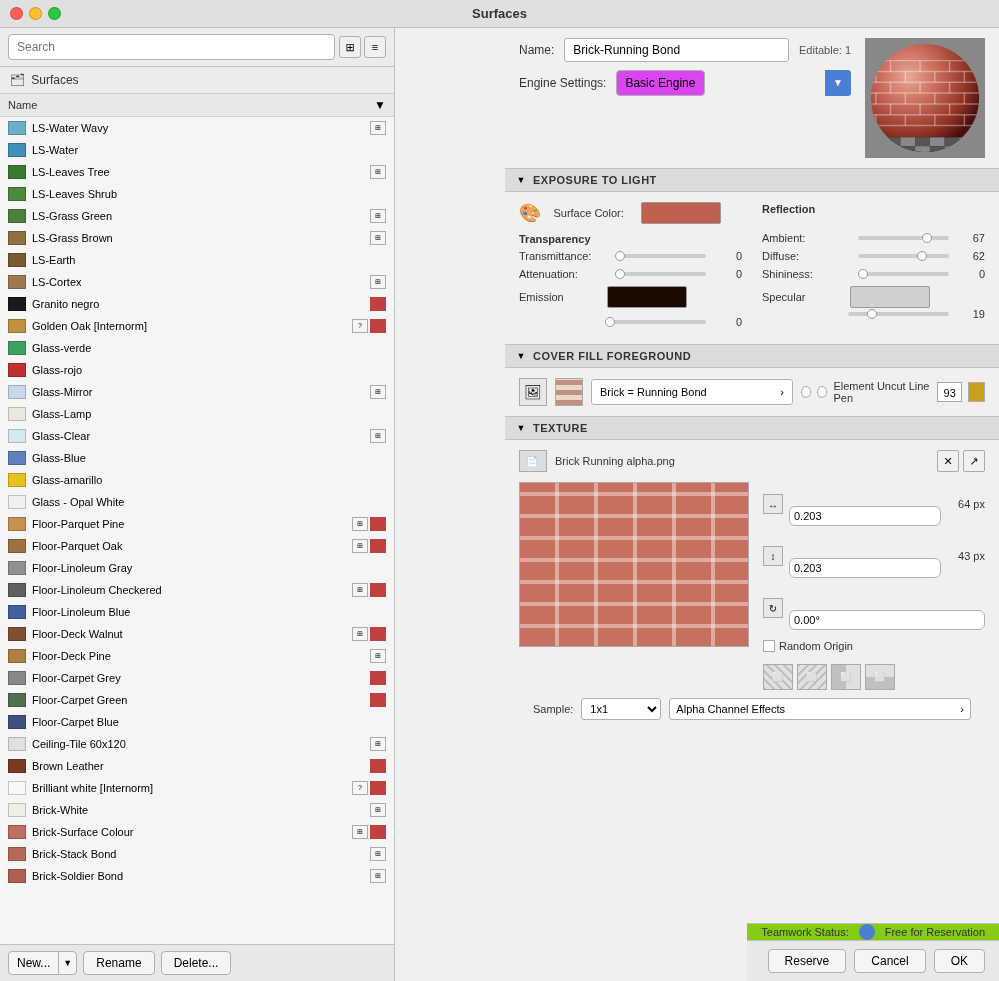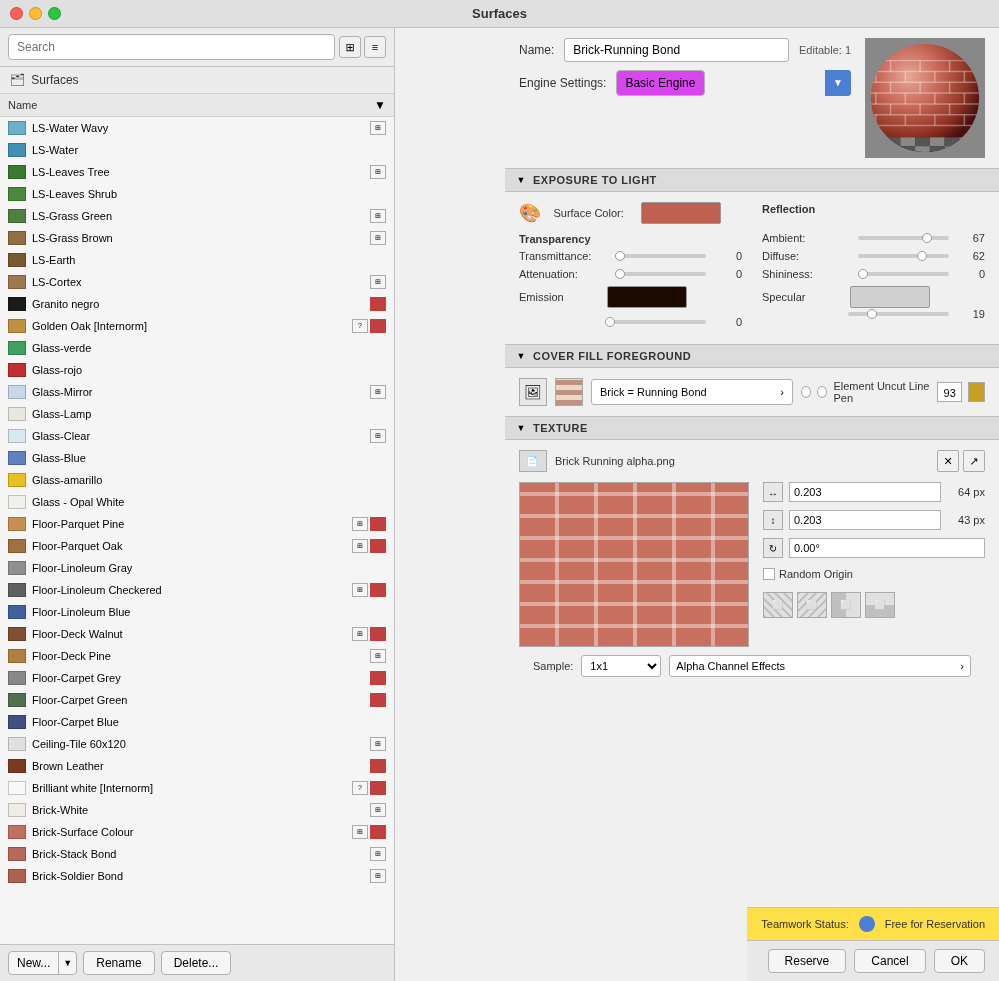--- a/index.html
+++ b/index.html
@@ -475,24 +475,25 @@
       display: flex;
       align-items: center;
       justify-content: center;
       font-size: 10px;
       background: #e8e8e8;
     }
     .tex-prop-input {
       flex: 1;
       height: 20px;
       border: 1px solid #b0b0b0;
-      border-radius: 0;
+      border-radius: 6px;
       font-size: 11px;
       padding: 0 4px;
       background: white;
+      margin-top: 24px;
     }
     .tex-prop-value {
       width: 38px;
       font-size: 11px;
       color: #333;
       text-align: right;
     }
 
     .random-origin-row {
       display: flex;
@@ -558,24 +559,24 @@
       font-size: 11px;
       display: flex;
       align-items: center;
       justify-content: space-between;
     }
 
     
     .status-bar {
       display: flex;
       align-items: center;
-      padding: 8px 14px;
+      padding: 0 14px;
       gap: 10px;
       border-top: 1px solid #c0c0c0;
-      background: #fde047;
+      background: #84cc16;
       margin-top: auto;
     }
     .status-label {
       font-size: 11px;
       color: #333;
     }
     .status-dot {
       width: 16px;
       height: 16px;
       border-radius: 50%;

